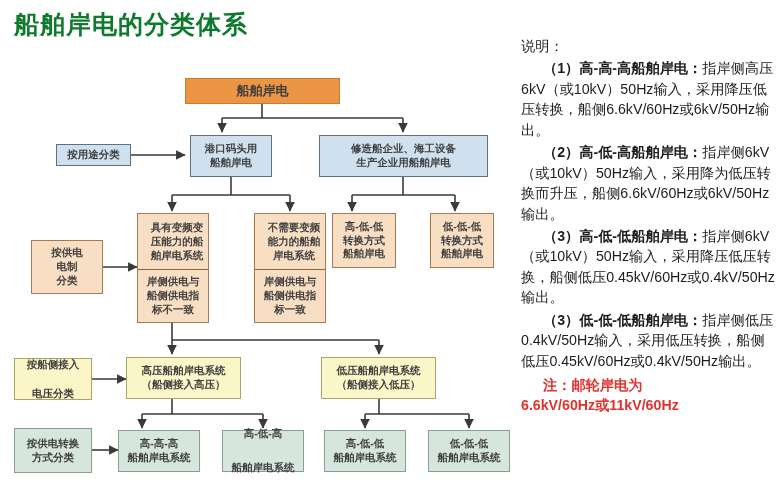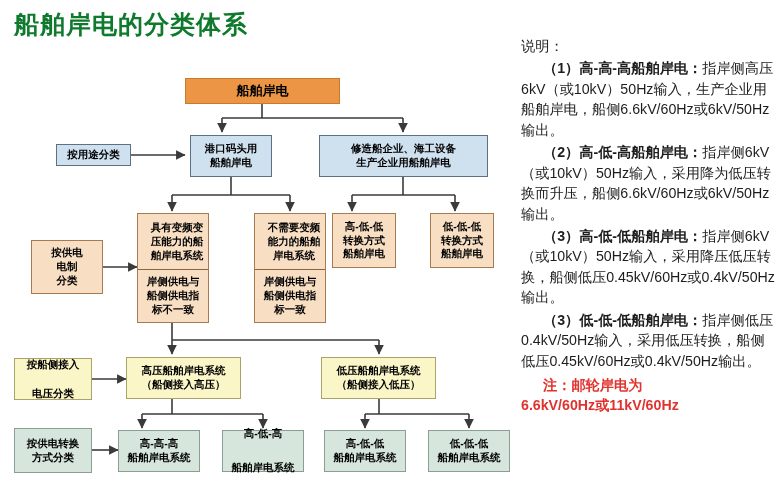--- a/index.html
+++ b/index.html
@@ -24,21 +24,21 @@
   #flow{position:absolute;left:0;top:0;width:515px;height:504px;}
   #wires{position:absolute;left:0;top:0;width:515px;height:504px;}
 
   .node{
     position:absolute;
     box-sizing:border-box;
     border:1px solid #7a7a7a;
     display:flex;flex-direction:column;
     align-items:center;justify-content:center;
     text-align:center;
-    color:#000000;
+    color:#404040;
     font-size:10.5px;
     line-height:1.32;
     font-weight:bold;
     padding:1px 2px;
   }
   .node span{display:block;white-space:nowrap;}
 
   .c-orange{background:#eb9545;border-color:#c87a2e;font-size:13px;}
   .c-blue{background:#cfe0ef;border-color:#5d7186;}
   .c-peach{background:#f8dfc4;border-color:#a87a52;}
@@ -225,21 +225,21 @@
     <div class="node c-green" style="left:428px;top:430px;width:82px;height:42px;">
       <span>低-低-低</span>
       <span>船舶岸电系统</span>
     </div>
 
   </div>
 
   <div id="notes">
     <div class="lead">说明：</div>
 
-    <p><b>（1）高-高-高船舶岸电：</b><span>指岸侧高压6kV（或10kV）50Hz输入，生产企业用船舶岸电，船侧6.6kV/60Hz或6kV/50Hz输出。</span></p>
+    <p><b>（1）高-高-高船舶岸电：</b><span>指岸侧高压6kV（或10kV）50Hz输入，采用降压低压转换，船侧6.6kV/60Hz或6kV/50Hz输出。</span></p>
 
     <p><b>（2）高-低-高船舶岸电：</b><span>指岸侧6kV（或10kV）50Hz输入，采用降为低压转换而升压，船侧6.6kV/60Hz或6kV/50Hz输出。</span></p>
 
     <p><b>（3）高-低-低船舶岸电：</b><span>指岸侧6kV（或10kV）50Hz输入，采用降压低压转换，船侧低压0.45kV/60Hz或0.4kV/50Hz输出。</span></p>
 
     <p><b>（3）低-低-低船舶岸电：</b><span>指岸侧低压0.4kV/50Hz输入，采用低压转换，船侧低压0.45kV/60Hz或0.4kV/50Hz输出。</span></p>
 
     <p class="redline"><span>注：邮轮岸电为</span><span class="r2">6.6kV/60Hz或11kV/60Hz</span></p>
   </div>
 

